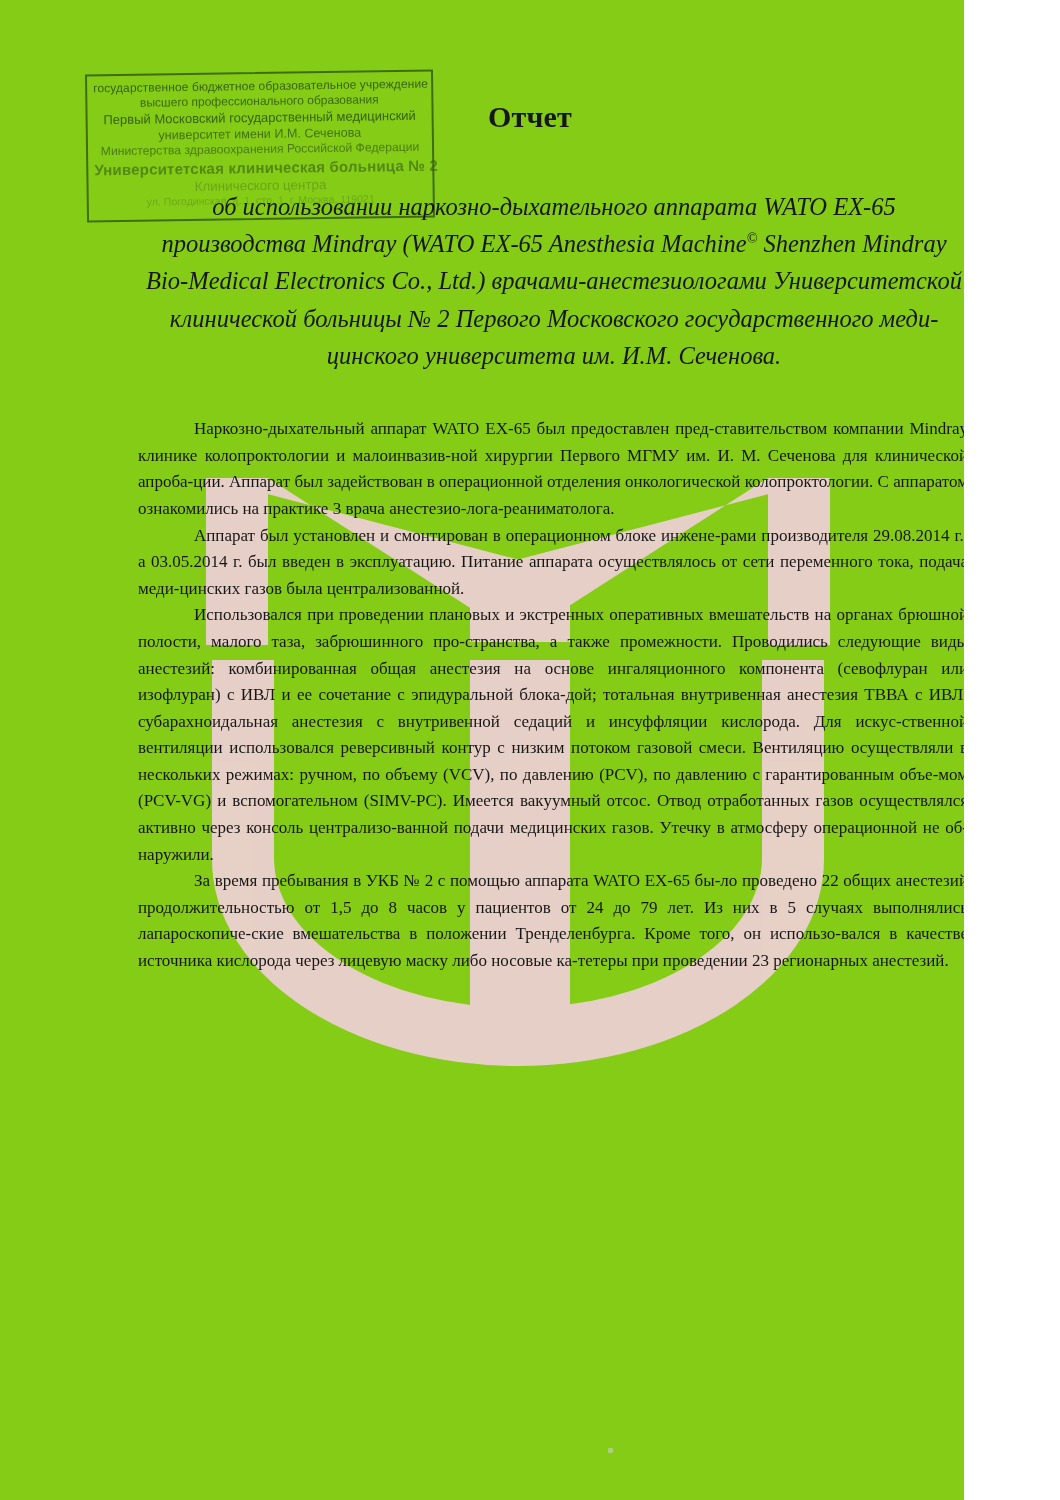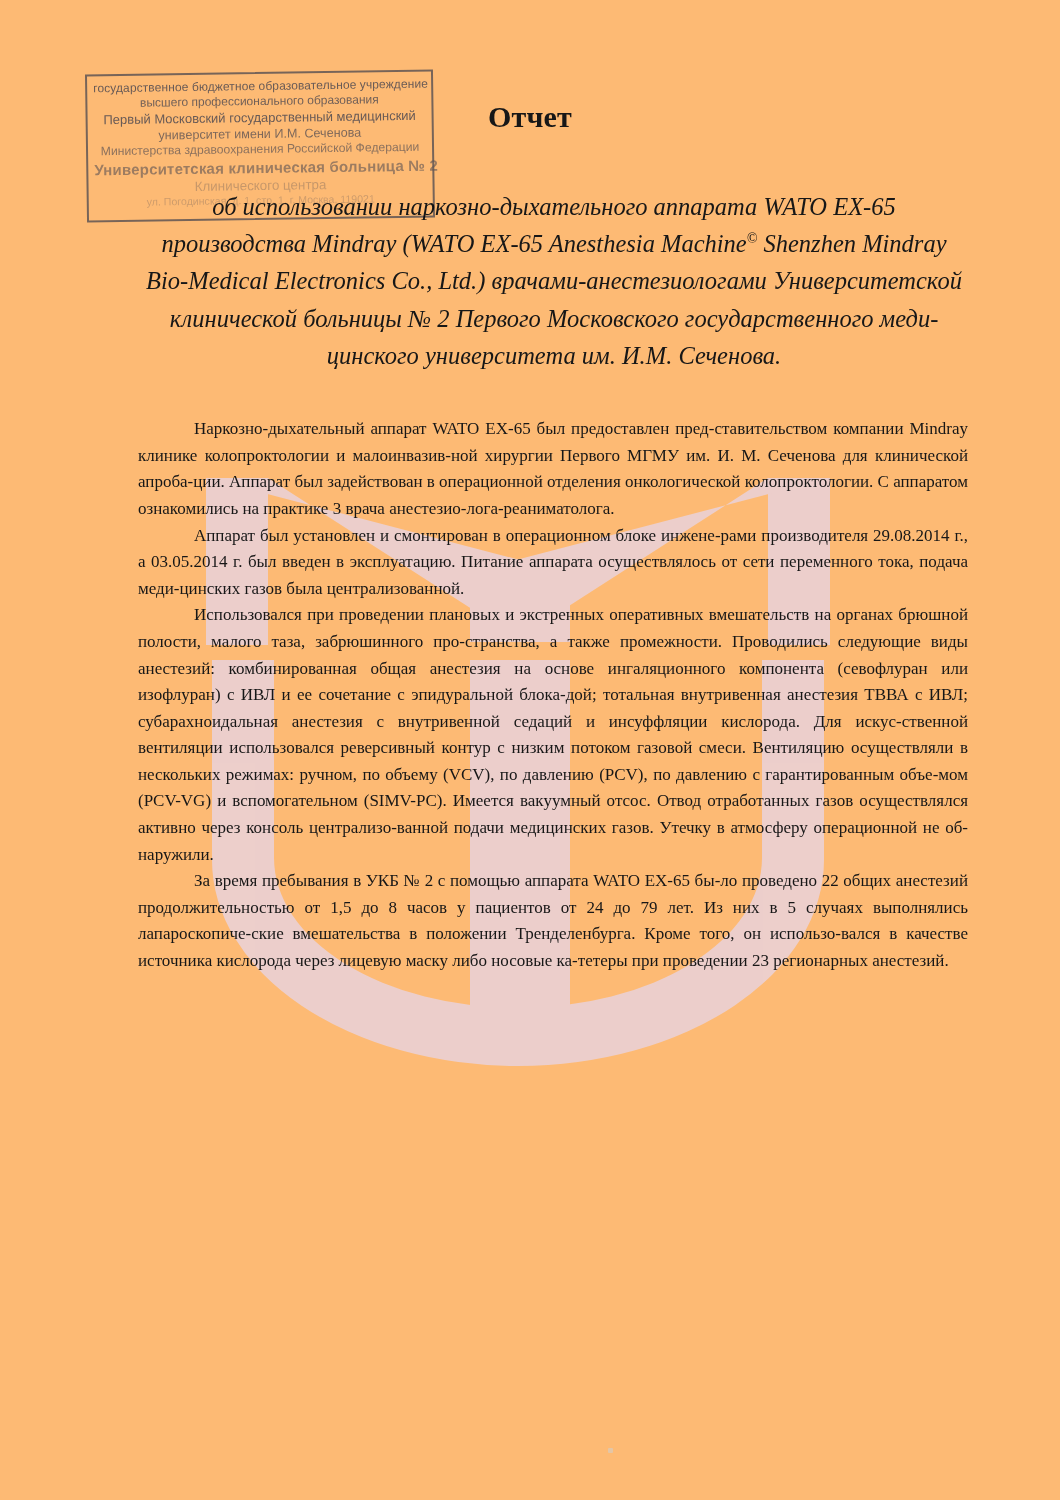--- a/index.html
+++ b/index.html
@@ -2,23 +2,23 @@
 <html lang="ru"><head>
 <meta charset="utf-8">
 <style>
   html, body {
     margin: 0;
     padding: 0;
     background: #ffffff;
   }
   .page {
     position: relative;
-    width: 1060px;
+    width: 964px;
     height: 1500px;
-    background: #fdba74;
+    background: #84cc16;
     overflow: hidden;
     font-family: "Liberation Serif", "DejaVu Serif", serif;
     color: #171717;
   }
 
   
   .watermark {
     position: absolute;
     left: 0;
     top: 0;

